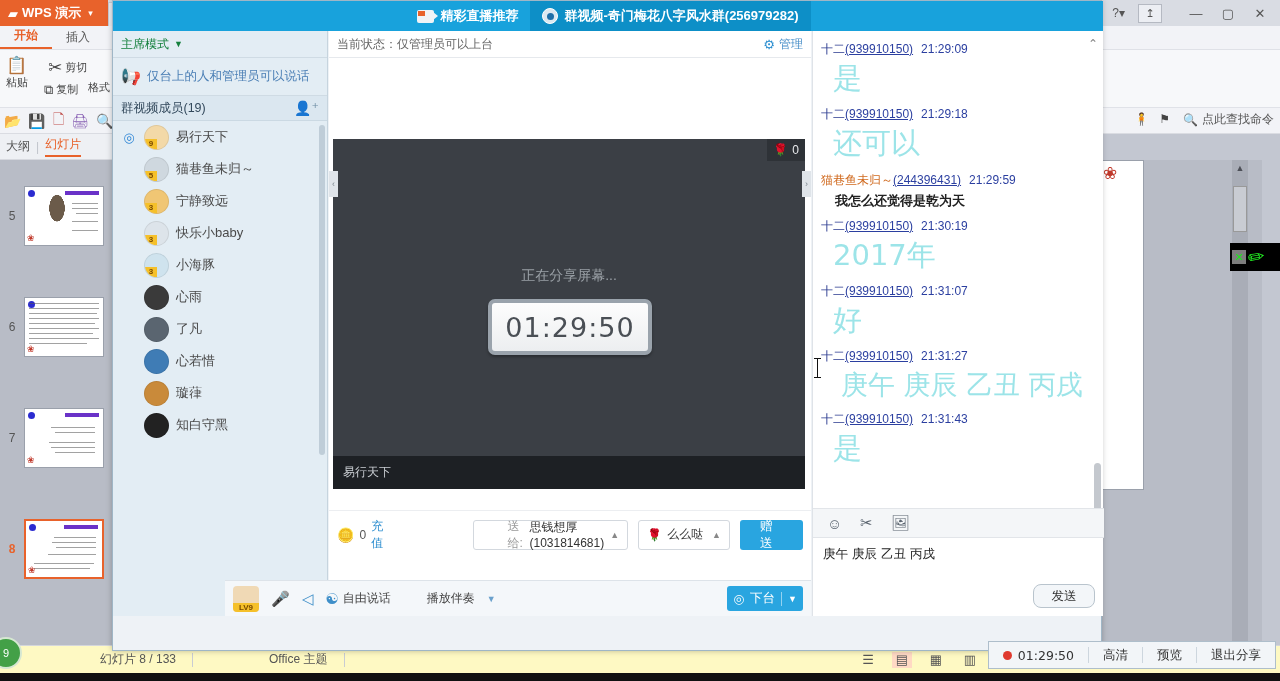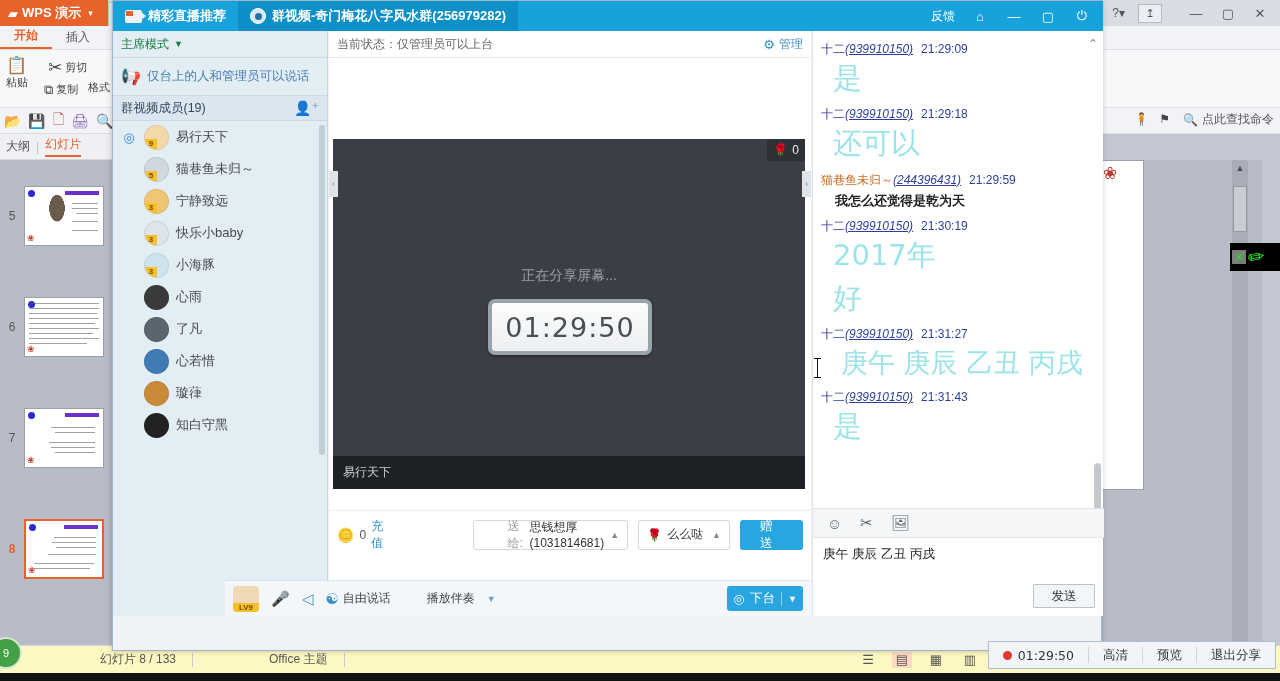--- a/index.html
+++ b/index.html
@@ -130,21 +130,21 @@
   }
   #wps-upload-pop .bar { position:absolute; right:4px; top:3px; width:46px; height:15px; background:#f6e7b0; border:1px solid #e2c86a;}
 
   
   #qq {
     position:absolute; left:112px; top:0; width:990px; height:651px;
     background:#eef2f6; border:1px solid #9fb6c6; box-shadow:0 0 6px rgba(0,0,0,.25);
   }
   #qq-titlebar {
     position:absolute; left:0; top:0; width:990px; height:30px; background:#18a2dc;
-    display:flex; align-items:center;
+    display:flex; align-items:center;flex-direction:column;
   }
   #qq-tabs { display:flex; align-items:center; height:30px; }
   .qq-tab {
     display:flex; align-items:center; gap:6px; height:30px; padding:0 12px;
     color:#fff; font-size:13px; font-weight:bold;
   }
   .qq-tab.active { background:#0d8fc7; }
   .camicon {
     width:17px;height:13px;background:#f0f3f6;border-radius:2px;position:relative;display:inline-block;
   }
@@ -266,21 +266,21 @@
   #downstage-btn .divd { width:1px; height:14px; background:rgba(255,255,255,.5); }
 
   #qq-right {
     position:absolute; left:699px; top:30px; width:291px; height:585px; background:#fff;
     border-left:1px solid #dfe3e8;
   }
   #chat-scroll-area { position:absolute; left:0; top:0; width:291px; height:477px; overflow:hidden; padding:5px 8px 0 8px; }
   .msg-head { font-size:12px; margin-top:5px; }
   .msg-head .nick { color:#29398f; }
   .msg-head .nick.other { color:#d06a1f; }
-  .msg-head .uin { color:#2b3fa0; text-decoration:underline;font-style:italic; }
+  .msg-head .uin { color:#2b3fa0; text-decoration:underline; }
   .msg-head .time { color:#2b3fa0; margin-left:8px; }
   .msg-body-big {
     font-size:29px; color:#9ce4e8; padding:4px 0 6px 12px; line-height:1.15;
     font-family:"DejaVu Sans",sans-serif;
   }
   .msg-body-small {
     font-size:13px; color:#222; padding:3px 0 3px 14px; font-family:"DejaVu Serif",serif; font-weight:bold;
   }
   #chat-collapse { position:absolute; right:6px; top:6px; color:#888; font-size:12px; }
   #chat-scrollbar { position:absolute; right:2px; top:432px; width:7px; height:60px; background:#c4c8ce; border-radius:4px; }
@@ -289,21 +289,21 @@
     border-top:1px solid #e2e5e9; border-bottom:1px solid #e2e5e9;
     display:flex; align-items:center; gap:18px; padding-left:14px;
   }
   #chat-toolbar .ci { color:#5b6570; font-size:15px; }
   #chat-input {
     position:absolute; left:0; top:508px; width:291px; height:70px; padding:7px 10px;
     font-size:12.5px; color:#222; font-family:"DejaVu Serif",serif;
   }
   #send-btn {
     position:absolute; right:8px; bottom:8px; width:62px; height:24px; background:#f3f6f9;
-    border:1px solid #b9c4cd; border-radius:2px; display:flex; align-items:center; justify-content:center;
+    border:1px solid #b9c4cd; border-radius:8px; display:flex; align-items:center; justify-content:center;
     font-size:12.5px; color:#333;
   }
   #qq-caret-notch {
     position:absolute; left:258px; top:30px; width:0;height:0;
     border-left:7px solid transparent;border-right:7px solid transparent;border-top:6px solid #fff;
   }
   #text-cursor { position:absolute; left:817px; top:358px; width:1px; height:20px; background:#111; }
   #text-cursor::before,#text-cursor::after{content:"";position:absolute;left:-3px;width:7px;height:1px;background:#111;}
   #text-cursor::before{top:0;} #text-cursor::after{bottom:0;}
 
@@ -679,20 +679,23 @@
         </div>
         <div class="msg-body-small">我怎么还觉得是乾为天</div>
       </div>
       <div>
         <div class="msg-head">
           <span class="nick">十二</span><span class="uin">(939910150)</span><span class="time">21:30:19</span>
         </div>
         <div class="msg-body-big">2017年</div>
       </div>
       <div>
+        <div class="msg-head">
+          <span class="nick">十二</span><span class="uin">(939910150)</span><span class="time">21:31:07</span>
+        </div>
         <div class="msg-body-big">好</div>
       </div>
       <div>
         <div class="msg-head">
           <span class="nick">十二</span><span class="uin">(939910150)</span><span class="time">21:31:27</span>
         </div>
         <div class="msg-body-big" style="font-size:27px;padding-left:20px;">庚午 庚辰 乙丑 丙戌</div>
       </div>
       <div>
         <div class="msg-head">

